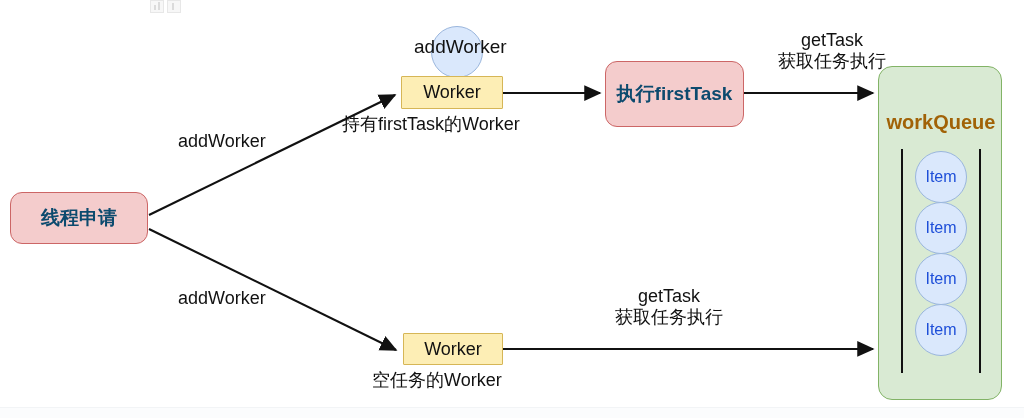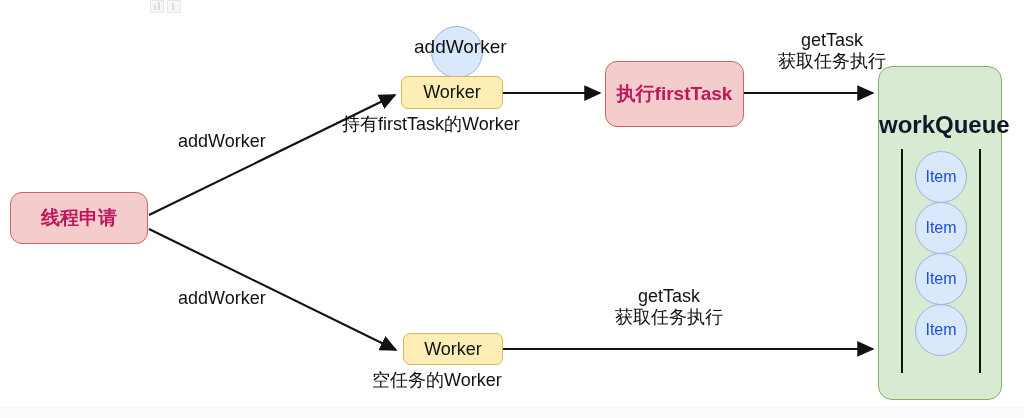--- a/index.html
+++ b/index.html
@@ -71,26 +71,26 @@
     display: flex;
     align-items: center;
     justify-content: center;
     text-align: center;
     line-height: 1.15;
   }
   .node-red {
     background: #f4cccc;
     border: 1.6px solid #cc6666;
     border-radius: 12px;
-    color: #be185d;
+    color: #0c4a6e;
   }
   .node-yellow {
     background: #fdeeb5;
     border: 1.6px solid #d6b656;
-    border-radius: 7px;
+    border-radius: 1px;
     color: #111111;
   }
   .node-green {
     background: #d9ead3;
     border: 1.6px solid #82b366;
     border-radius: 14px;
   }
 
   #box-thread-request {
     left: 10px;  top: 192px;  width: 138px; height: 52px;
@@ -109,21 +109,21 @@
     font-size: 18px; font-weight: 400;
   }
   #box-workqueue {
     left: 878px; top: 66px; width: 124px; height: 334px;
     display: block;
   }
   #workqueue-title {
     position: absolute;
     left: 0; top: 44px; width: 124px;
     text-align: center;
-    font-size: 24px; font-weight: 700; color: #0f172a;
+    font-size: 20px; font-weight: 700; color: #a16207;
   }
   .queue-rail {
     position: absolute;
     width: 2px;
     background: #111111;
     top: 82px;
     height: 224px;
   }
   .queue-rail.left  { left: 22px; }
   .queue-rail.right { left: 100px; }

